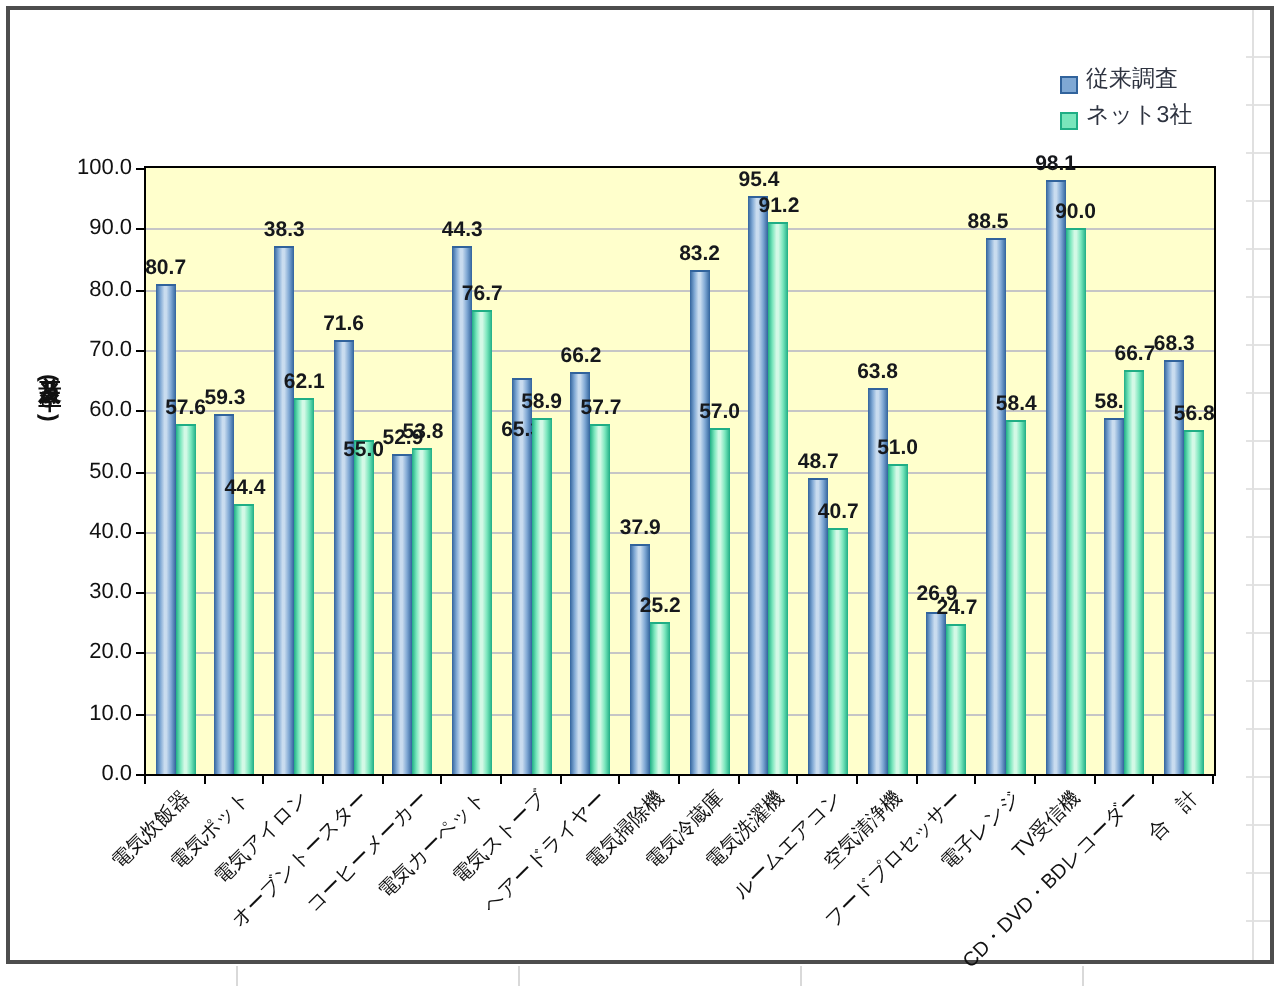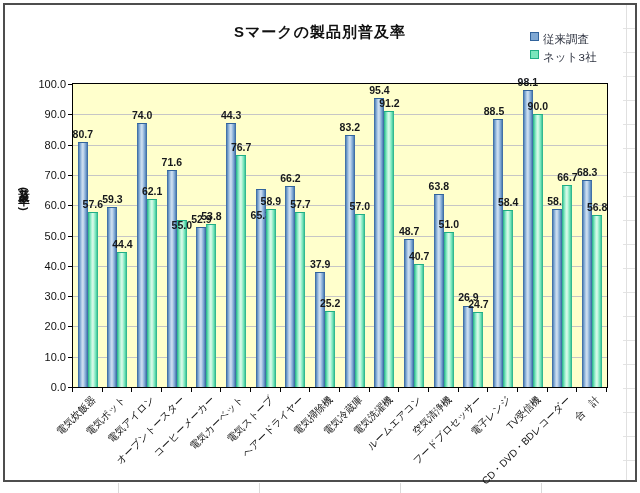--- a/index.html
+++ b/index.html
@@ -12,21 +12,21 @@
          background:repeating-linear-gradient(180deg,transparent 0 23px,#e3e3e3 23px 24px);}
   .ws-right-v{position:absolute;left:626px;top:5px;width:1px;height:475px;background:#e0e0e0;}
   .ws-bottom{position:absolute;left:3px;top:483px;width:634px;height:10px;
          background:repeating-linear-gradient(90deg,transparent 0 140px,#d9d9d9 140px 141px);
          background-position:-25px 0;}
   .chart-title{position:absolute;left:85px;top:22px;width:470px;text-align:center;color:#111;}
   .chart-title .line1{font-size:15px;font-weight:bold;letter-spacing:1px;line-height:19px;}
   .chart-title .line2{font-size:15px;font-weight:bold;letter-spacing:1px;line-height:20px;}
   .chart-title .note{font-size:11.5px;font-weight:bold;letter-spacing:0;}
   .legend{position:absolute;left:530px;top:32px;}
-  .legend-item{display:flex;align-items:flex-start;margin-bottom:3px;font-size:11.5px;color:#2e3340;font-family:Liberation Mono, monospace;}
+  .legend-item{display:flex;align-items:flex-end;margin-bottom:3px;font-size:11.5px;color:#2e3340;}
   .legend-swatch{width:9px;height:9px;margin-right:4px;border:1px solid #000;box-sizing:border-box;}
   .y-axis-title{position:absolute;left:16px;top:178px;writing-mode:vertical-rl;
          font-size:11.5px;font-weight:bold;letter-spacing:3px;color:#111;}
   .x-axis-title{position:absolute;left:240px;top:448px;width:160px;text-align:center;
          font-size:12px;font-weight:bold;letter-spacing:3px;color:#111;}
   .plot-area{position:absolute;left:72px;top:83px;width:536px;height:305px;
          box-sizing:border-box;border:1px solid #000;overflow:visible;}
   .gridline{position:absolute;left:0;width:100%;height:1px;}
   .bar{position:absolute;bottom:0;width:10px;}
   .bar-label{position:absolute;width:36px;text-align:center;font-size:10.5px;
@@ -40,21 +40,20 @@
 </head>
 <body>
 
 <div class="stage">
   <div class="chart-frame"></div>
   <div class="ws-right"></div>
   <div class="ws-right-v"></div>
   <div class="ws-bottom"></div>
 
   <div class="chart-title">
-    <div class="line1">Sマークの製品別普及率</div>
   </div>
 
   <div class="legend">
     <div class="legend-item">
       <span class="legend-swatch" id="sw0" style="background: rgb(127, 168, 212); border-color: rgb(49, 99, 156);"></span>
       <span>従来調査</span>
     </div>
     <div class="legend-item">
       <span class="legend-swatch" id="sw1" style="background: rgb(121, 230, 188); border-color: rgb(31, 174, 133);"></span>
       <span>ネット3社</span>
@@ -71,21 +70,21 @@
       <div class="gridline" style="background: rgb(198, 198, 198); top: 151.5px;"></div>
       <div class="gridline" style="background: rgb(198, 198, 198); top: 121.2px;"></div>
       <div class="gridline" style="background: rgb(198, 198, 198); top: 90.9px;"></div>
       <div class="gridline" style="background: rgb(198, 198, 198); top: 60.6px;"></div>
       <div class="gridline" style="background: rgb(198, 198, 198); top: 30.3px;"></div>
       <div class="bar" style="left: 4.8px; height: 244.521px; border-top: 1px solid rgb(49, 99, 156); box-sizing: border-box; background: linear-gradient(90deg, rgb(49, 99, 156) 0%, rgb(127, 168, 212) 22%, rgb(201, 220, 239) 42%, rgb(201, 220, 239) 52%, rgb(127, 168, 212) 75%, rgb(49, 99, 156) 100%);"></div>
       <div class="bar-label" style="left: -8.2px; top: 44.479px;">80.7</div>
       <div class="bar" style="left: 34.4667px; height: 179.679px; border-top: 1px solid rgb(49, 99, 156); box-sizing: border-box; background: linear-gradient(90deg, rgb(49, 99, 156) 0%, rgb(127, 168, 212) 22%, rgb(201, 220, 239) 42%, rgb(201, 220, 239) 52%, rgb(127, 168, 212) 75%, rgb(49, 99, 156) 100%);"></div>
       <div class="bar-label" style="left: 21.4667px; top: 109.321px;">59.3</div>
       <div class="bar" style="left: 64.1333px; height: 263.61px; border-top: 1px solid rgb(49, 99, 156); box-sizing: border-box; background: linear-gradient(90deg, rgb(49, 99, 156) 0%, rgb(127, 168, 212) 22%, rgb(201, 220, 239) 42%, rgb(201, 220, 239) 52%, rgb(127, 168, 212) 75%, rgb(49, 99, 156) 100%);"></div>
-      <div class="bar-label" style="left: 51.1333px; top: 25.39px;">74.0</div>
+      <div class="bar-label" style="left: 51.1333px; top: 25.39px;">38.3</div>
       <div class="bar" style="left: 93.8px; height: 216.948px; border-top: 1px solid rgb(49, 99, 156); box-sizing: border-box; background: linear-gradient(90deg, rgb(49, 99, 156) 0%, rgb(127, 168, 212) 22%, rgb(201, 220, 239) 42%, rgb(201, 220, 239) 52%, rgb(127, 168, 212) 75%, rgb(49, 99, 156) 100%);"></div>
       <div class="bar-label" style="left: 80.8px; top: 72.052px;">71.6</div>
       <div class="bar" style="left: 123.467px; height: 160.287px; border-top: 1px solid rgb(49, 99, 156); box-sizing: border-box; background: linear-gradient(90deg, rgb(49, 99, 156) 0%, rgb(127, 168, 212) 22%, rgb(201, 220, 239) 42%, rgb(201, 220, 239) 52%, rgb(127, 168, 212) 75%, rgb(49, 99, 156) 100%);"></div>
       <div class="bar-label" style="left: 110.467px; top: 128.713px;">52.9</div>
       <div class="bar" style="left: 153.133px; height: 264.216px; border-top: 1px solid rgb(49, 99, 156); box-sizing: border-box; background: linear-gradient(90deg, rgb(49, 99, 156) 0%, rgb(127, 168, 212) 22%, rgb(201, 220, 239) 42%, rgb(201, 220, 239) 52%, rgb(127, 168, 212) 75%, rgb(49, 99, 156) 100%);"></div>
       <div class="bar-label" style="left: 140.133px; top: 24.784px;">44.3</div>
       <div class="bar" style="left: 182.8px; height: 197.859px; border-top: 1px solid rgb(49, 99, 156); box-sizing: border-box; background: linear-gradient(90deg, rgb(49, 99, 156) 0%, rgb(127, 168, 212) 22%, rgb(201, 220, 239) 42%, rgb(201, 220, 239) 52%, rgb(127, 168, 212) 75%, rgb(49, 99, 156) 100%);"></div>
       <div class="bar-label" style="left: 169.8px; top: 91.141px; margin-top: 34px;">65.3</div>
       <div class="bar" style="left: 212.467px; height: 200.586px; border-top: 1px solid rgb(49, 99, 156); box-sizing: border-box; background: linear-gradient(90deg, rgb(49, 99, 156) 0%, rgb(127, 168, 212) 22%, rgb(201, 220, 239) 42%, rgb(201, 220, 239) 52%, rgb(127, 168, 212) 75%, rgb(49, 99, 156) 100%);"></div>
       <div class="bar-label" style="left: 199.467px; top: 88.414px; text-align: center;">66.2</div>

